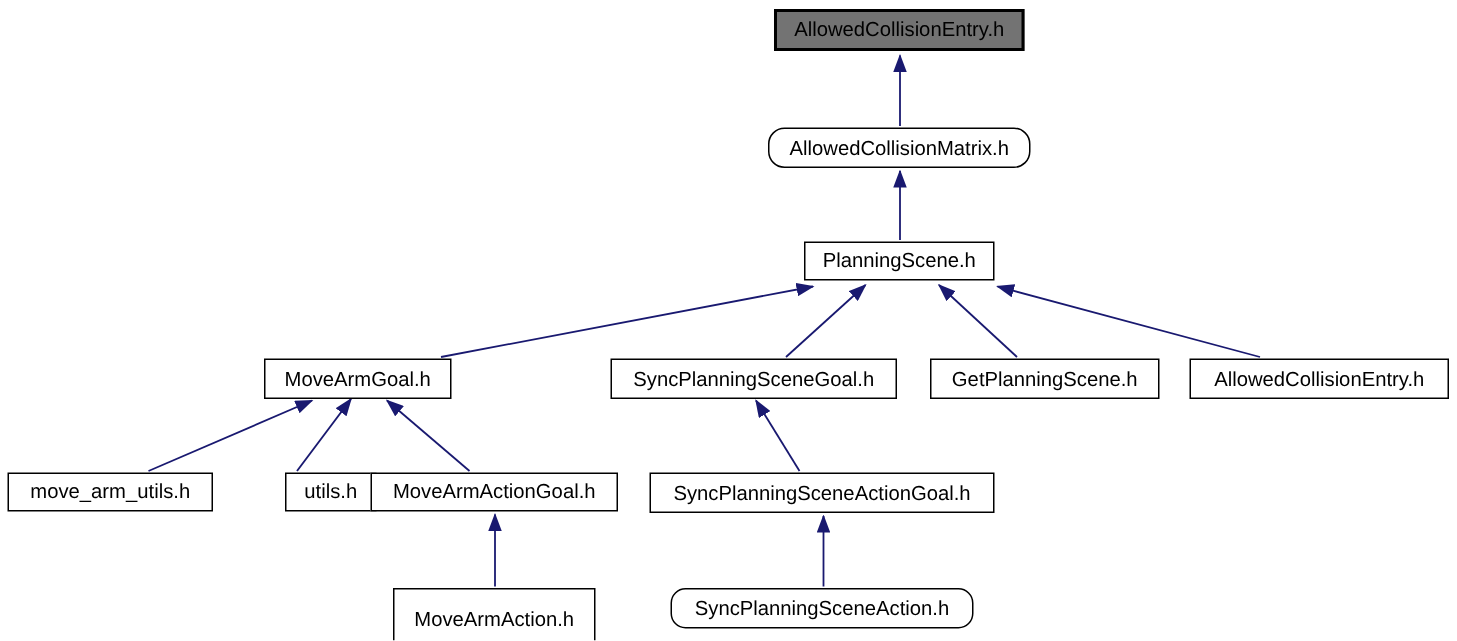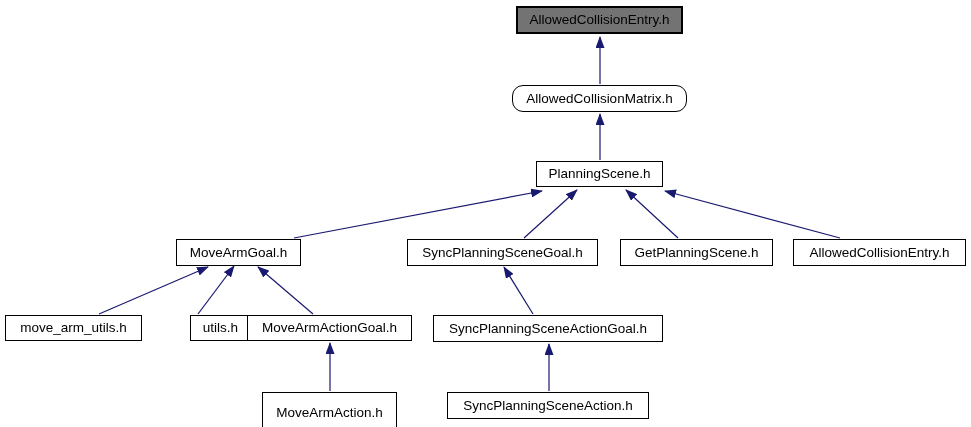--- a/index.html
+++ b/index.html
@@ -97,17 +97,17 @@
       </div>
       <div class="node" style="left: 247px; top: 315px; width: 165px; height: 26px;">
         <span>MoveArmActionGoal.h</span>
       </div>
       <div class="node" style="left: 433px; top: 315px; width: 230px; height: 27px;">
         <span>SyncPlanningSceneActionGoal.h</span>
       </div>
       <div class="node" style="left: 262px; top: 392px; width: 135px; height: 42px;">
         <span>MoveArmAction.h</span>
       </div>
-      <div class="node" style="left: 447px; top: 392px; width: 202px; height: 27px;">
+      <div class="node" style="left: 447px; top: 392px; width: 202px; height: 27px; border-radius: 10px;">
         <span>SyncPlanningSceneAction.h</span>
       </div>
     </div>
 </div>
 
 </body></html>

